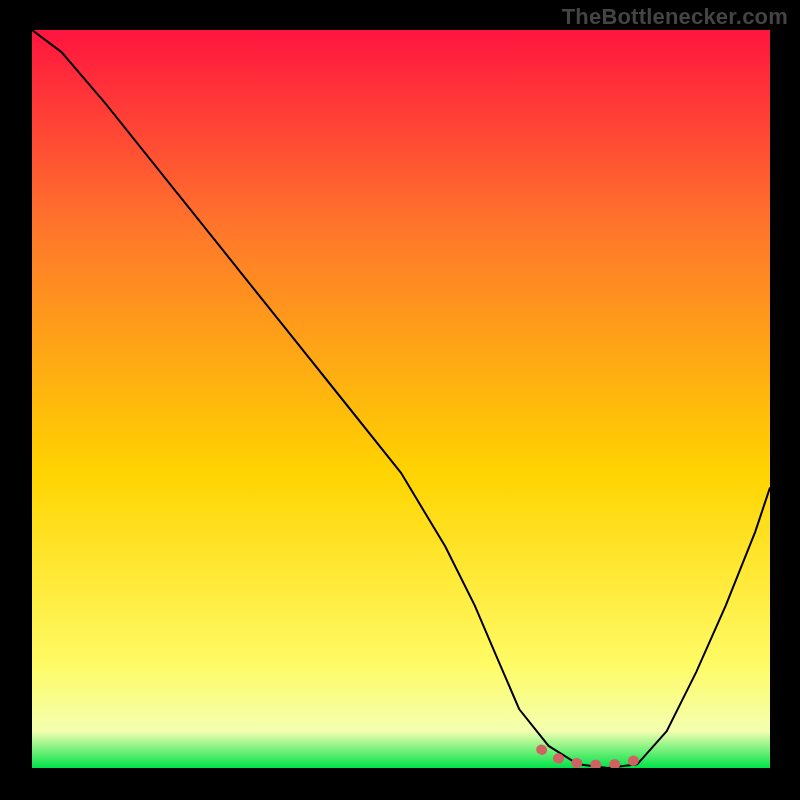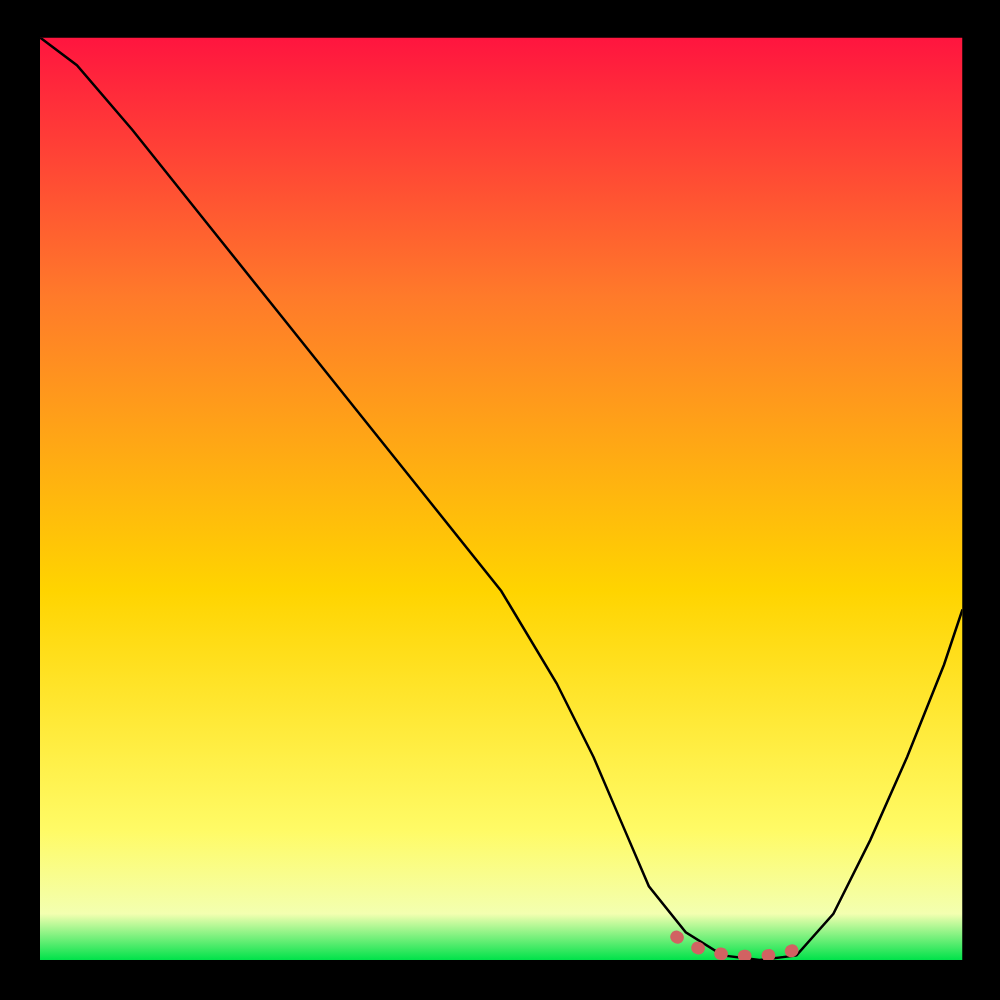--- a/index.html
+++ b/index.html
@@ -36,20 +36,21 @@
   .plot-area svg {
     display: block;
     width: 100%;
     height: 100%;
   }
 </style>
 </head>
 <body>
 
 <div class="wrapper">
+  <div class="watermark">TheBottlenecker.com</div>
 
   <div class="plot-area">
     <svg viewBox="0 0 738 738" preserveAspectRatio="none">
       <defs>
         <linearGradient id="bg-grad" x1="0" y1="0" x2="0" y2="1">
           <stop offset="0" stop-color="#ff153f"></stop>
           <stop offset="0.28" stop-color="#ff7a2a"></stop>
           <stop offset="0.60" stop-color="#ffd400"></stop>
           <stop offset="0.86" stop-color="#fffb66"></stop>
           <stop offset="0.95" stop-color="#f3ffb0"></stop>

